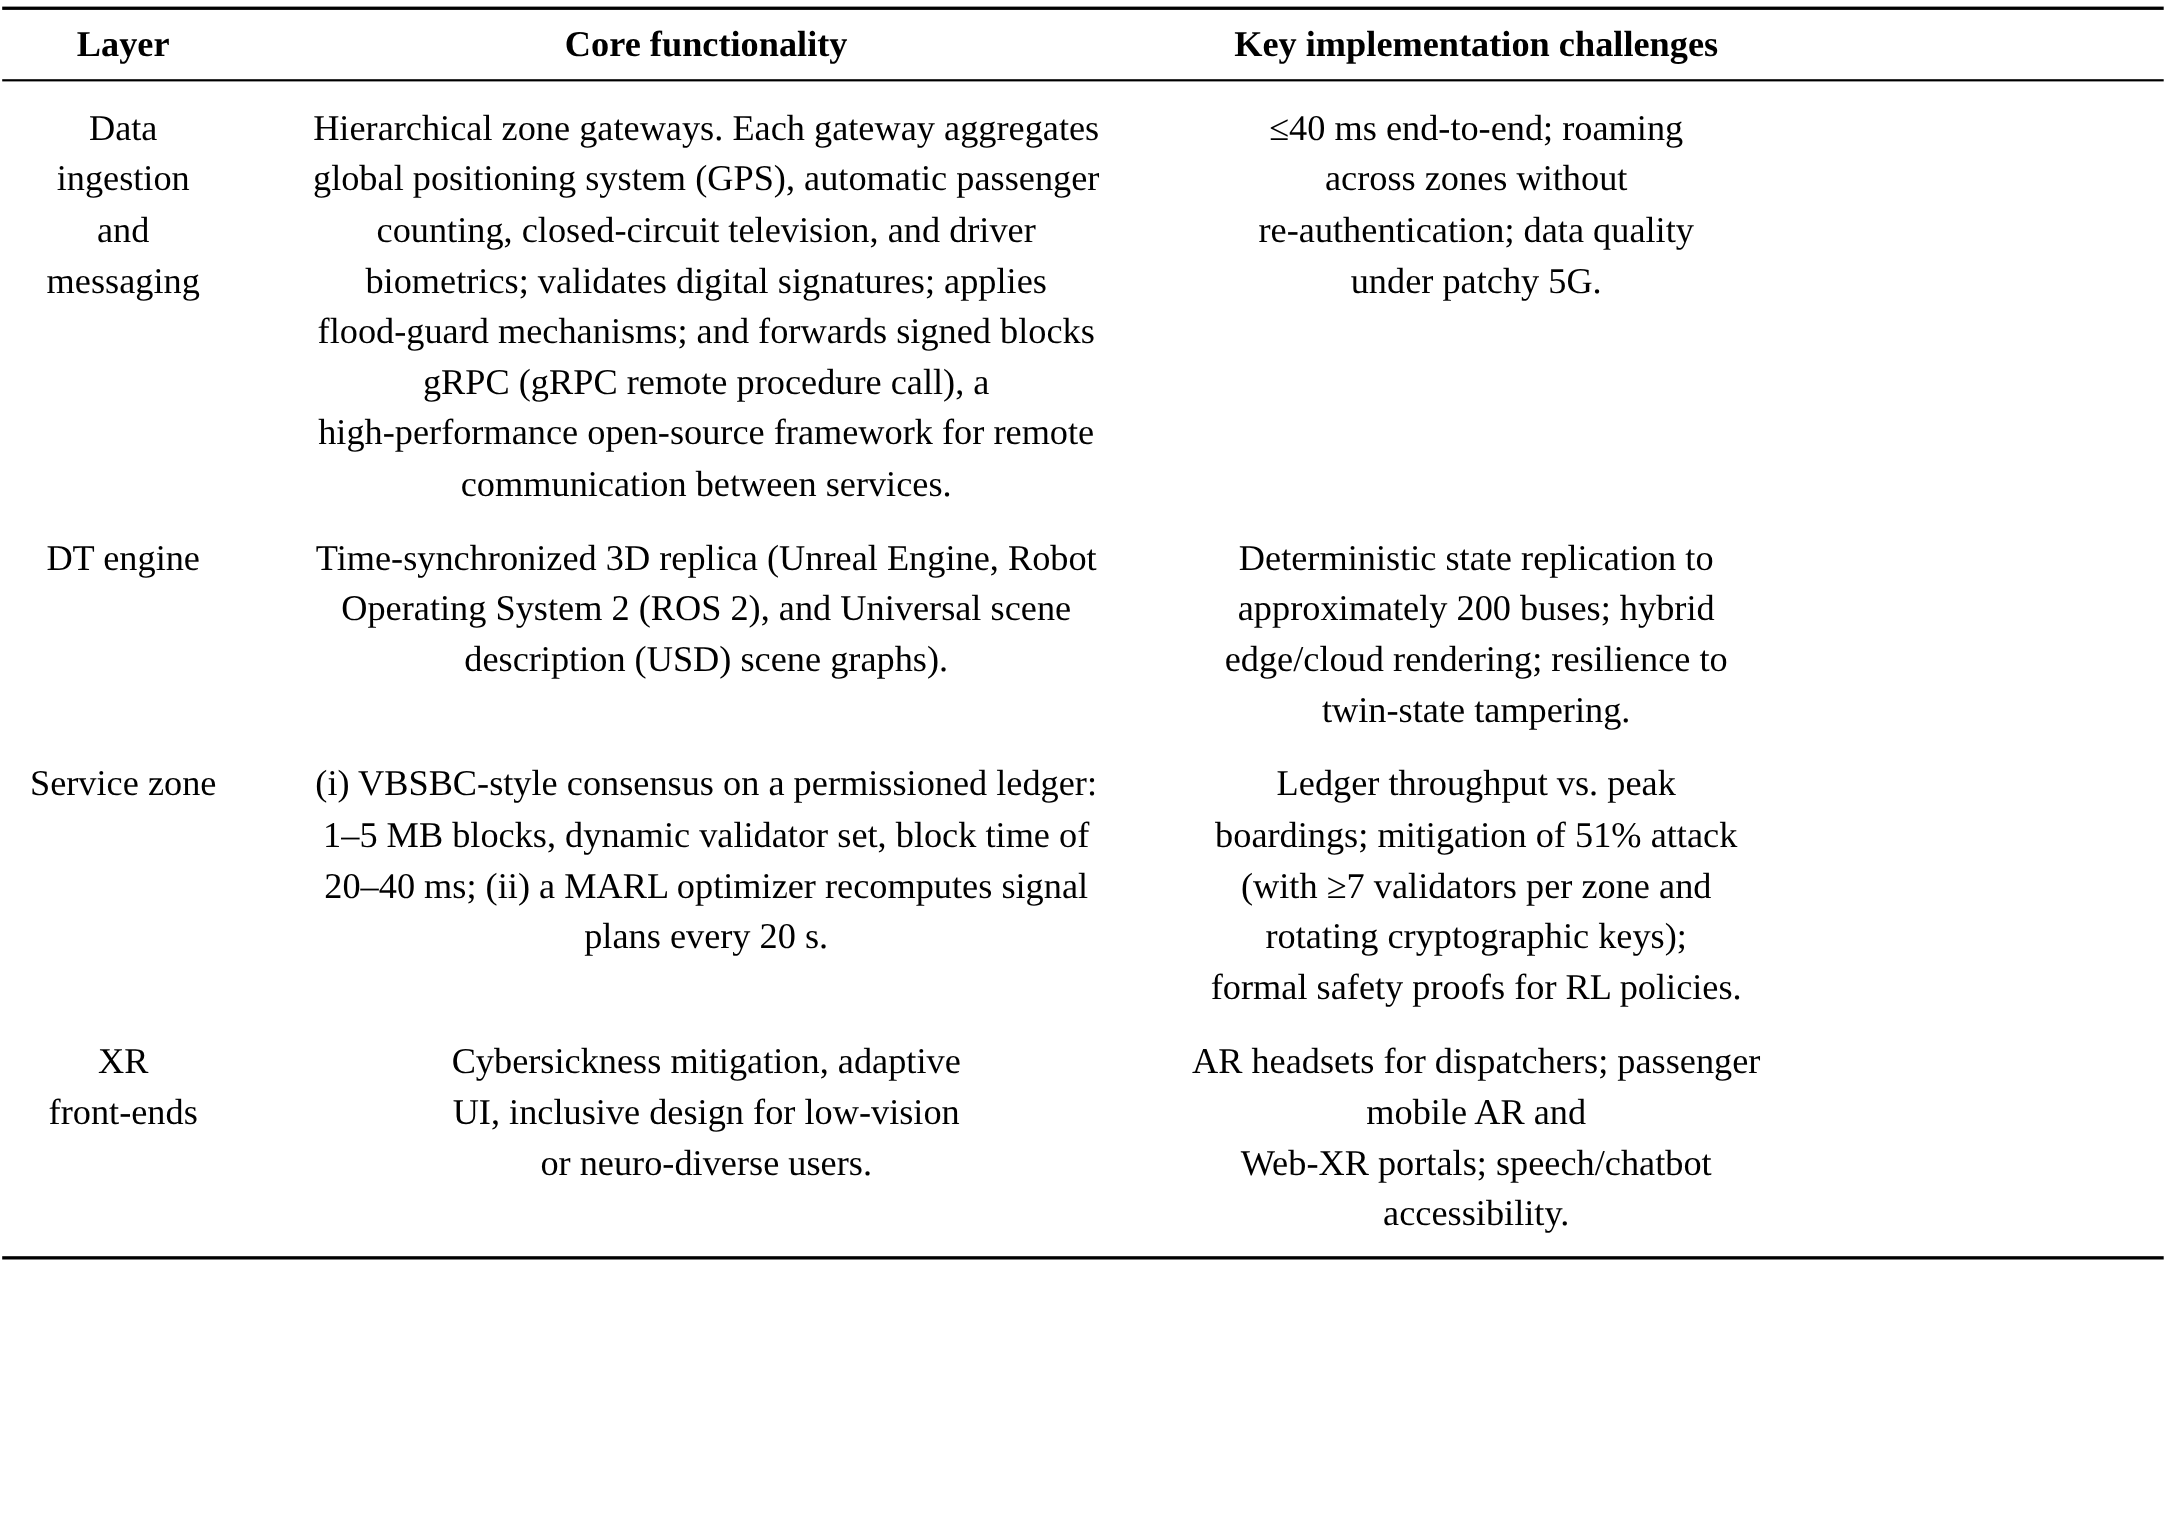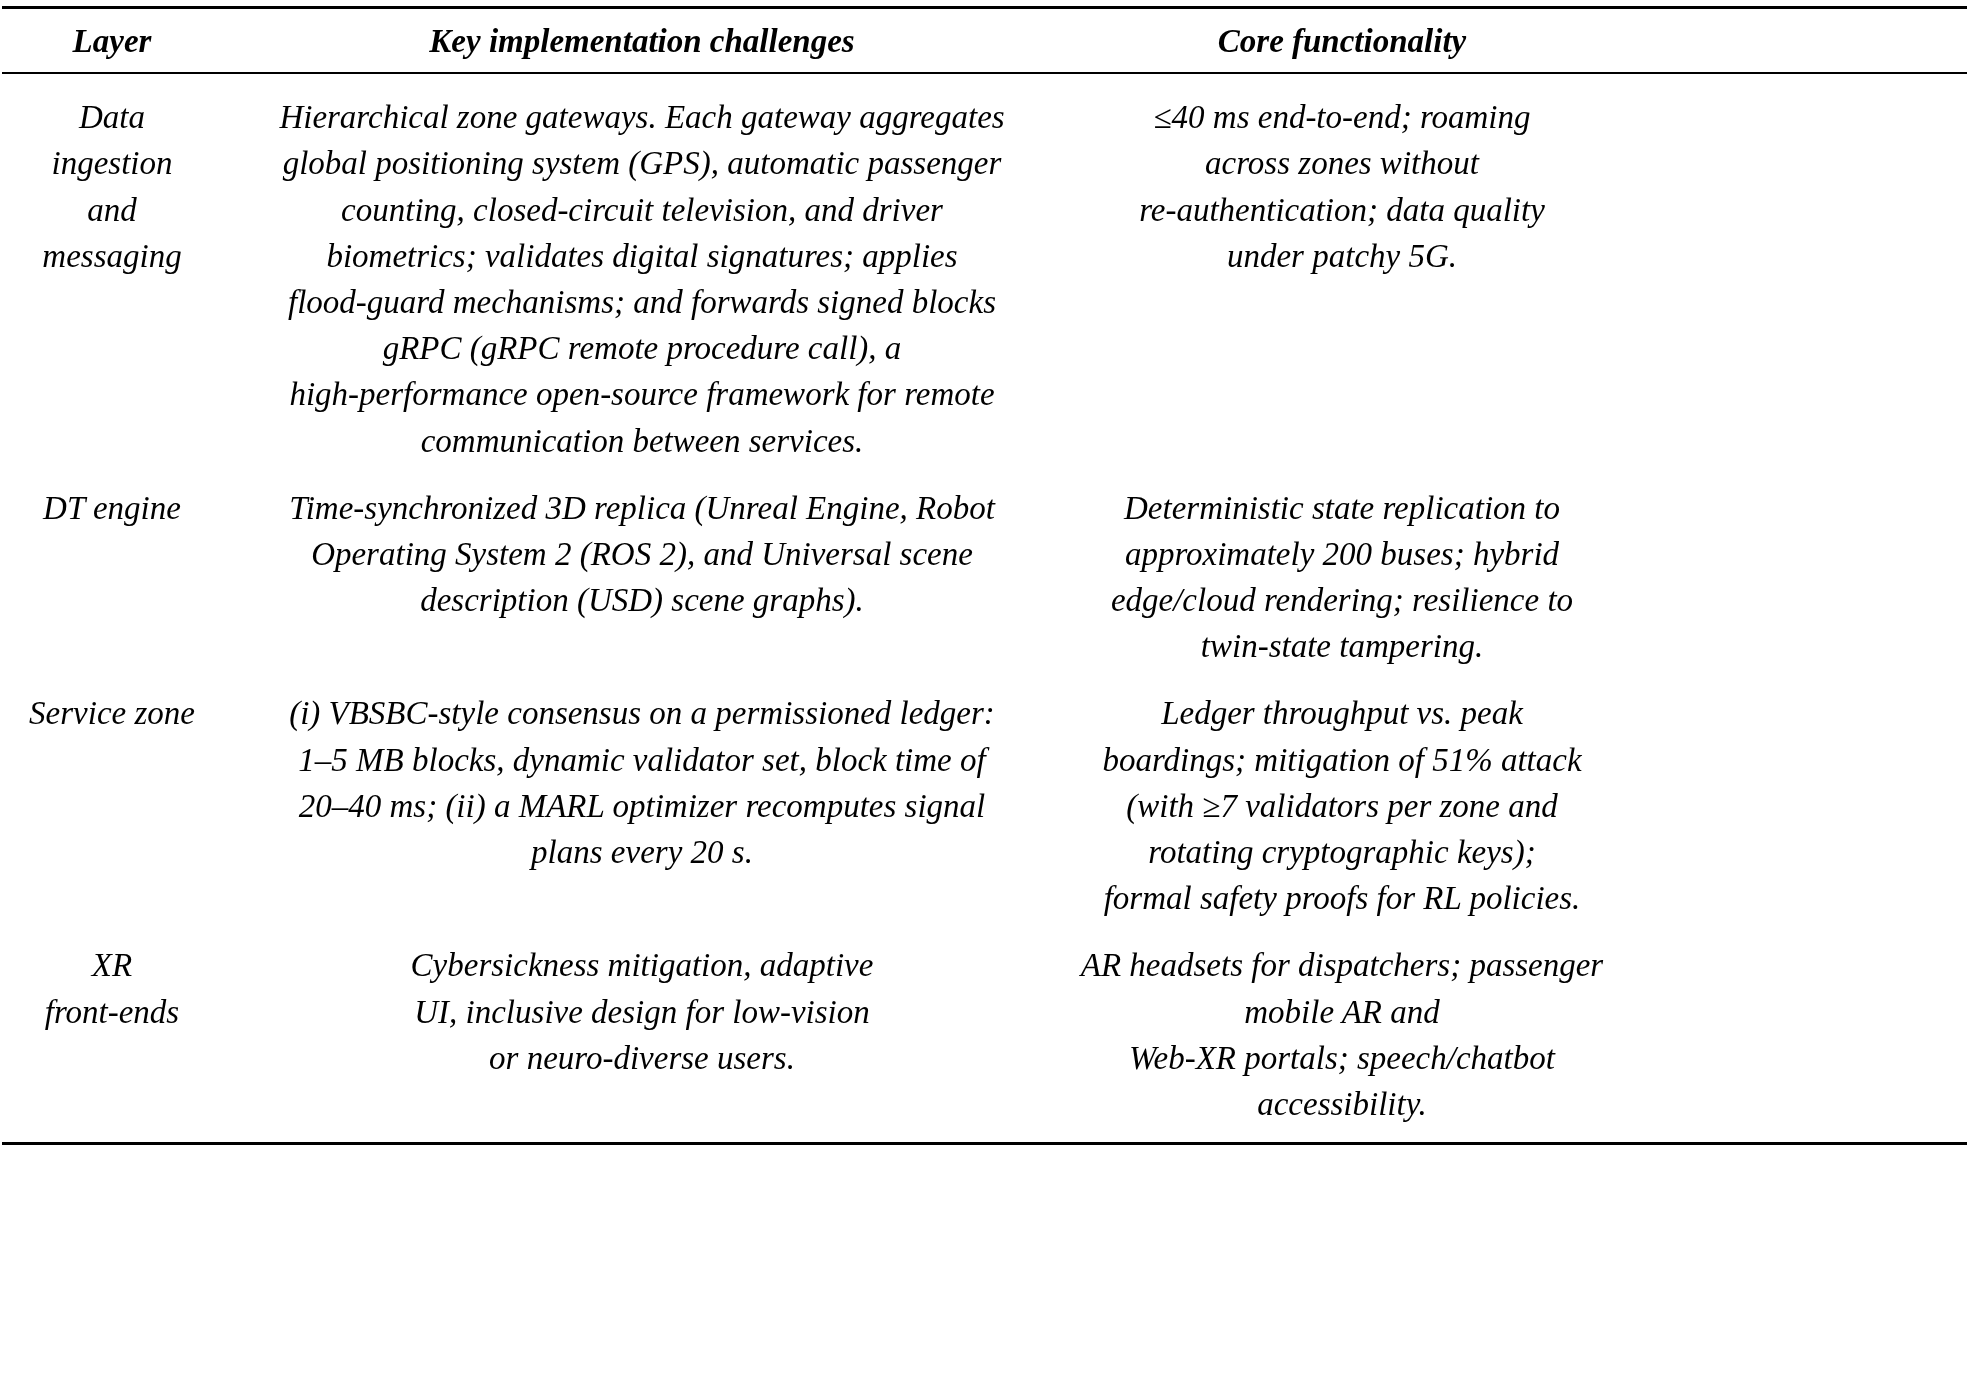--- a/index.html
+++ b/index.html
@@ -33,37 +33,36 @@
     font-weight: bold;
     padding: 9px 0 8px 0;
     border-bottom: 2px solid #000;
   }
   .tbody { padding: 4px 0 10px 0; }
   .body-row { padding: 5px 0; }
   .cell {
     text-align: center;
     padding: 0 8px;
     box-sizing: border-box;
-    font-style: italic;
   }
   .cell.col1 { padding: 0 4px; }
   .body-row .cell { white-space: pre-line; margin-top: 11px; }
 </style>
 </head>
 <body>
 
 <div class="page">
 
 
   <div class="table">
 
     <div class="row header-row">
       <div class="cell col1">Layer</div>
+      <div class="cell col2">Core functionality</div>
       <div class="cell col3">Key implementation challenges</div>
-      <div class="cell col2">Core functionality</div>
     </div>
 
     <div class="tbody">
 
       <div class="row body-row">
         <div class="cell col1">Data
 ingestion
 and
 messaging</div>
         <div class="cell col2">Hierarchical zone gateways. Each gateway aggregates

